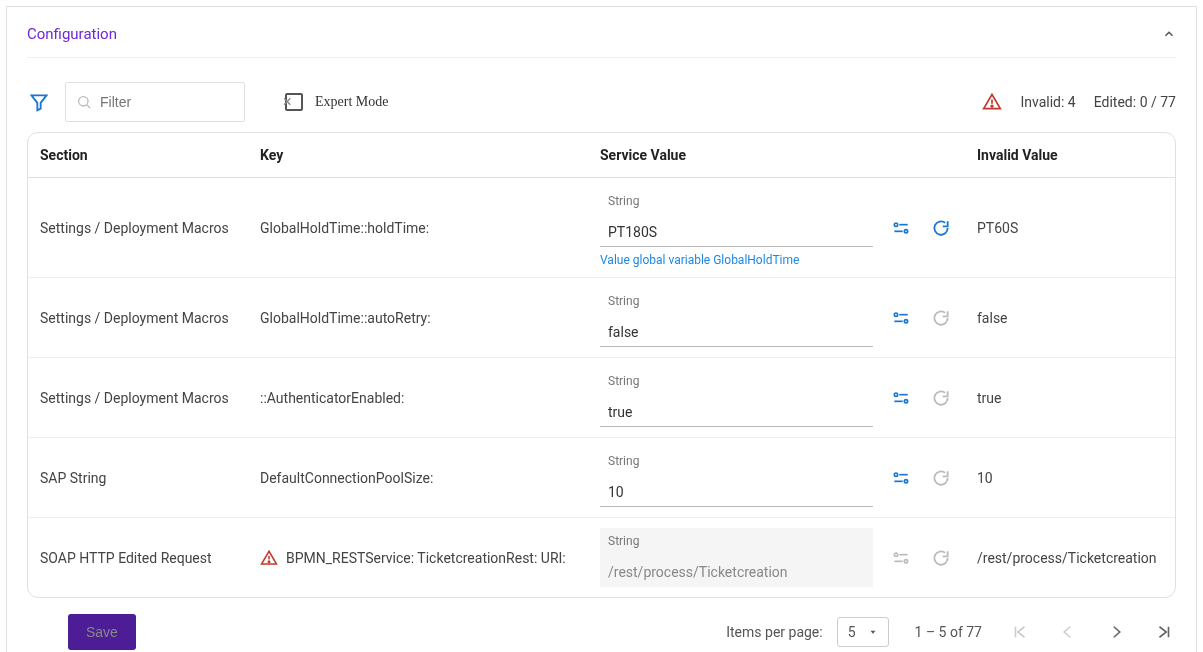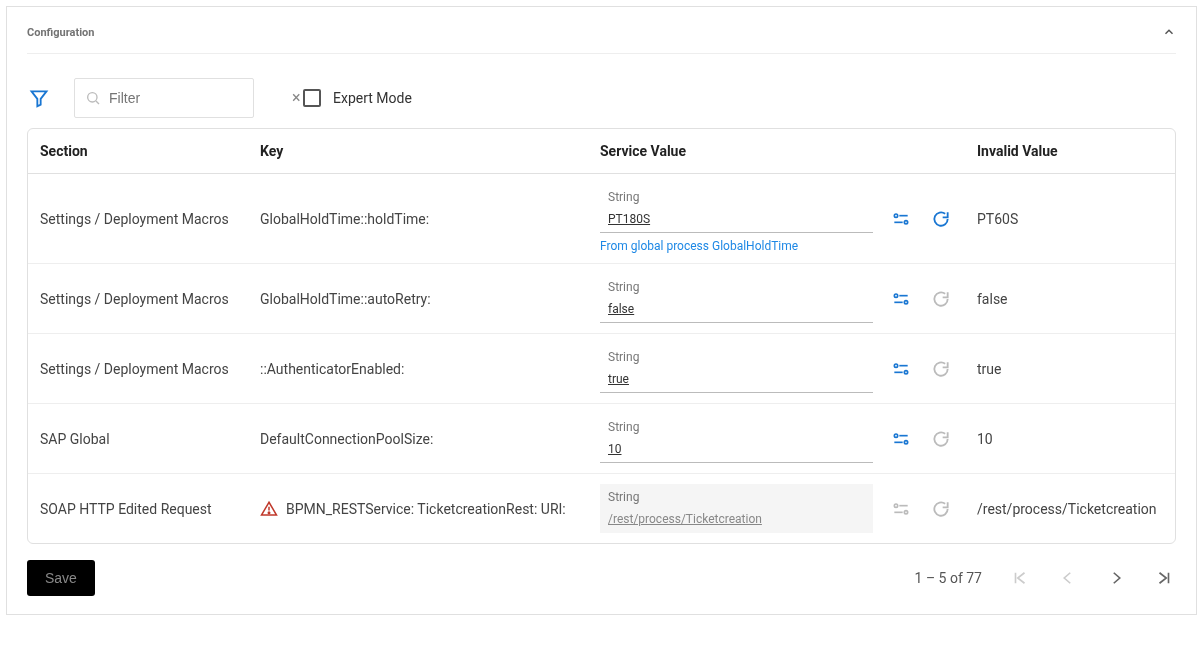--- a/index.html
+++ b/index.html
@@ -1,53 +1,53 @@
 <!DOCTYPE html>
 <html><head>
 <meta charset="utf-8">
 <style>
   * { box-sizing: border-box; }
   html, body { margin: 0; padding: 0; font-family: -apple-system, BlinkMacSystemFont, "Segoe UI", Roboto, Arial, sans-serif; font-size: 14px; color: #333; background: #fff; }
   .panel { border: 1px solid #e0e0e0; margin: 6px; padding: 18px 20px; }
   .panel-header { display: flex; justify-content: space-between; align-items: center; padding-bottom: 14px; border-bottom: 1px solid #eee; margin-bottom: 24px; }
-  .panel-title { color: #737373; font-weight: 700; font-size: 11px; }
+  .panel-title { color: #6d28d9; font-weight: 400; font-size: 15px; }
   .collapse-icon { color: #555; cursor: pointer; }
   .toolbar { display: flex; align-items: center; justify-content: space-between; margin-bottom: 10px; }
-  .toolbar-left { display: flex; align-items: center; gap: 23px; }
+  .toolbar-left { display: flex; align-items: center; gap: 14px; }
   .filter-icon-btn { color: #1976d2; display: flex; align-items: center; justify-content: center; width: 24px; height: 24px; cursor: pointer; }
   .filter-box { display: flex; align-items: center; border: 1px solid #e0e0e0; border-radius: 2px; height: 40px; padding: 0 10px; width: 180px; position: relative; }
   .filter-box .search-ic { color: #bbb; margin-right: 6px; }
   .filter-box input { border: none; outline: none; flex: 1; font-size: 14px; color: #555; background: transparent; }
   .filter-box .clear-ic { color: #888; cursor: pointer; font-size: 16px; line-height: 1; }
-  .expert-wrap { display: flex; align-items: center; gap: 12px; margin-left: 26px; }
+  .expert-wrap { display: flex; align-items: center; gap: 12px; margin-left: 26px; font-family: Liberation Serif, serif; }
   .chk { width: 18px; height: 18px; border: 2px solid #555; border-radius: 2px; cursor: pointer; }
   .toolbar-right { display: flex; align-items: center; gap: 18px; color: #444; }
   .warn-ic { color: #c0392b; }
-  .table-wrap { border: 1px solid #e0e0e0; border-radius: 6px; }
+  .table-wrap { border: 1px solid #e0e0e0; border-radius: 11px; }
   table { width: 100%; border-collapse: collapse; table-layout: fixed; }
   th { text-align: left; font-weight: 700; font-size: 14px; color: #222; padding: 14px 12px; border-bottom: 1px solid #e0e0e0; }
   td { padding: 10px 12px; border-bottom: 1px solid #eee; vertical-align: middle; color: #444; }
   tr:last-child td { border-bottom: none; }
   .col-section { width: 220px; }
   .col-key { width: 340px; }
   .col-cur { }
   .col-def { width: 210px; }
   .key-cell { display: flex; align-items: center; gap: 8px; }
   .value-cell { display: flex; align-items: center; gap: 16px; }
   .value-field { flex: 1; border-bottom: 1px solid #bbb; padding: 6px 8px 6px 8px; min-height: 44px; display: flex; flex-direction: column; justify-content: center; }
   .value-field.disabled { background: #f5f5f5; border-bottom: 1px solid transparent; color: #888; }
   .value-type { font-size: 12px; color: #777; }
-  .value-text { font-size: 12px; color: #333; margin-top: 8px; text-decoration: underline; }
+  .value-text { font-size: 14px; color: #333; margin-top: 16px; }
   .value-field.disabled .value-text { color: #888; }
   .hint { font-size: 12px; color: #1e88e5; margin-top: 6px; }
   .ic-btn { width: 24px; height: 24px; display: inline-flex; align-items: center; justify-content: center; cursor: pointer; }
   .ic-blue { color: #1976d2; }
   .ic-grey { color: #aaa; }
   .footer { display: flex; align-items: center; justify-content: space-between; margin-top: 16px; }
-  .save-btn { background: #000000; color: #888; border: none; border-radius: 3px; padding: 10px 18px; font-size: 14px; cursor: default; }
+  .save-btn { background: #4c1d95; color: #888; border: none; border-radius: 3px; padding: 10px 18px; font-size: 14px; cursor: default; margin-left: 41px; }
   .pager { display: flex; align-items: center; gap: 26px; color: #555; }
   .items-page { display: flex; align-items: center; gap: 14px; }
   .ipp-select { border: 1px solid #ccc; border-radius: 3px; padding: 6px 10px; display: flex; align-items: center; gap: 12px; cursor: pointer; }
   .pager-nav { display: flex; align-items: center; gap: 24px; }
   .pager-btn { width: 24px; height: 24px; display: inline-flex; align-items: center; justify-content: center; cursor: pointer; color: #666; }
   .pager-btn.disabled { color: #ccc; cursor: default; }
   svg { display: block; }
 </style>
 </head>
 <body>
@@ -76,20 +76,35 @@
               <line x1="21" y1="21" x2="16.5" y2="16.5"></line>
             </svg>
         </span>
         <input type="text" placeholder="Filter" style="">
         <span class="clear-ic">×</span>
       </div>
       <div class="expert-wrap">
         <span class="chk"></span>
         <span>Expert Mode</span>
       </div>
+    </div>
+    <div class="toolbar-right">
+      <span class="warn-ic">
+        <svg width="20" height="20" viewBox="0 0 24 24" fill="none" stroke="currentColor" stroke-width="2">
+            <path d="M12 3 L22 20 H2 Z"></path>
+            <line x1="12" y1="9" x2="12" y2="14"></line>
+            <circle cx="12" cy="17" r="1" fill="currentColor"></circle>
+          </svg>
+      </span>
+      <span>
+        <span>Invalid:</span> <span>4</span>
+      </span>
+      <span>
+        <span>Edited:</span> <span>0</span> / <span>77</span>
+      </span>
     </div>
   </div>
 
   <div class="table-wrap">
     <table>
       <colgroup>
         <col class="col-section">
           <col class="col-key">
           <col class="col-cur">
           <col class="col-def">
@@ -110,21 +125,21 @@
                 <span>GlobalHoldTime::holdTime:</span>
               </div>
             </td>
             <td>
               <div class="value-cell">
                 <div style="flex: 1 1 0%;">
                   <div class="value-field">
                     <div class="value-type">String</div>
                     <div class="value-text">PT180S</div>
                   </div>
-                  <div class="hint">From global process GlobalHoldTime</div>
+                  <div class="hint">Value global variable GlobalHoldTime</div>
                 </div>
                 <span class="ic-btn ic-blue">
                   <svg width="20" height="20" viewBox="0 0 24 24" fill="none" stroke="#1976d2" stroke-width="2">
                     <circle cx="6" cy="8" r="2"></circle>
                     <line x1="10" y1="8" x2="20" y2="8"></line>
                     <circle cx="18" cy="16" r="2"></circle>
                     <line x1="4" y1="16" x2="14" y2="16"></line>
                   </svg>
                 </span>
                 <span class="ic-btn ic-blue">
@@ -197,21 +212,21 @@
                   <svg width="20" height="20" viewBox="0 0 24 24" fill="none" stroke="#bbb" stroke-width="2.2">
                     <path d="M20 12a8 8 0 1 1-3-6.2"></path>
                     <polyline points="20 4 20 10 14 10"></polyline>
                   </svg>
                 </span>
               </div>
             </td>
             <td>true</td>
           </tr>
           <tr>
-            <td>SAP Global</td>
+            <td>SAP String</td>
             <td>
               <div class="key-cell">
                 <span>DefaultConnectionPoolSize:</span>
               </div>
             </td>
             <td>
               <div class="value-cell">
                 <div style="flex: 1 1 0%;">
                   <div class="value-field">
                     <div class="value-type">String</div>
@@ -276,20 +291,29 @@
             </td>
             <td>/rest/process/Ticketcreation</td>
           </tr>
         </tbody>
     </table>
   </div>
 
   <div class="footer">
     <button class="save-btn">Save</button>
     <div class="pager">
+      <div class="items-page">
+        <span>Items per page:</span>
+        <div class="ipp-select">
+          <span>5</span>
+          <svg width="10" height="10" viewBox="0 0 24 24" fill="currentColor">
+              <polygon points="6 9 18 9 12 16"></polygon>
+            </svg>
+        </div>
+      </div>
       <span>
         <span>1</span> – <span>5</span> of <span>77</span>
       </span>
       <div class="pager-nav">
         <span class="pager-btn disabled">
           <svg width="18" height="18" viewBox="0 0 24 24" fill="none" stroke="currentColor" stroke-width="2.2">
               <line x1="6" y1="5" x2="6" y2="19"></line>
               <polyline points="18 5 9 12 18 19"></polyline>
             </svg>
         </span>

